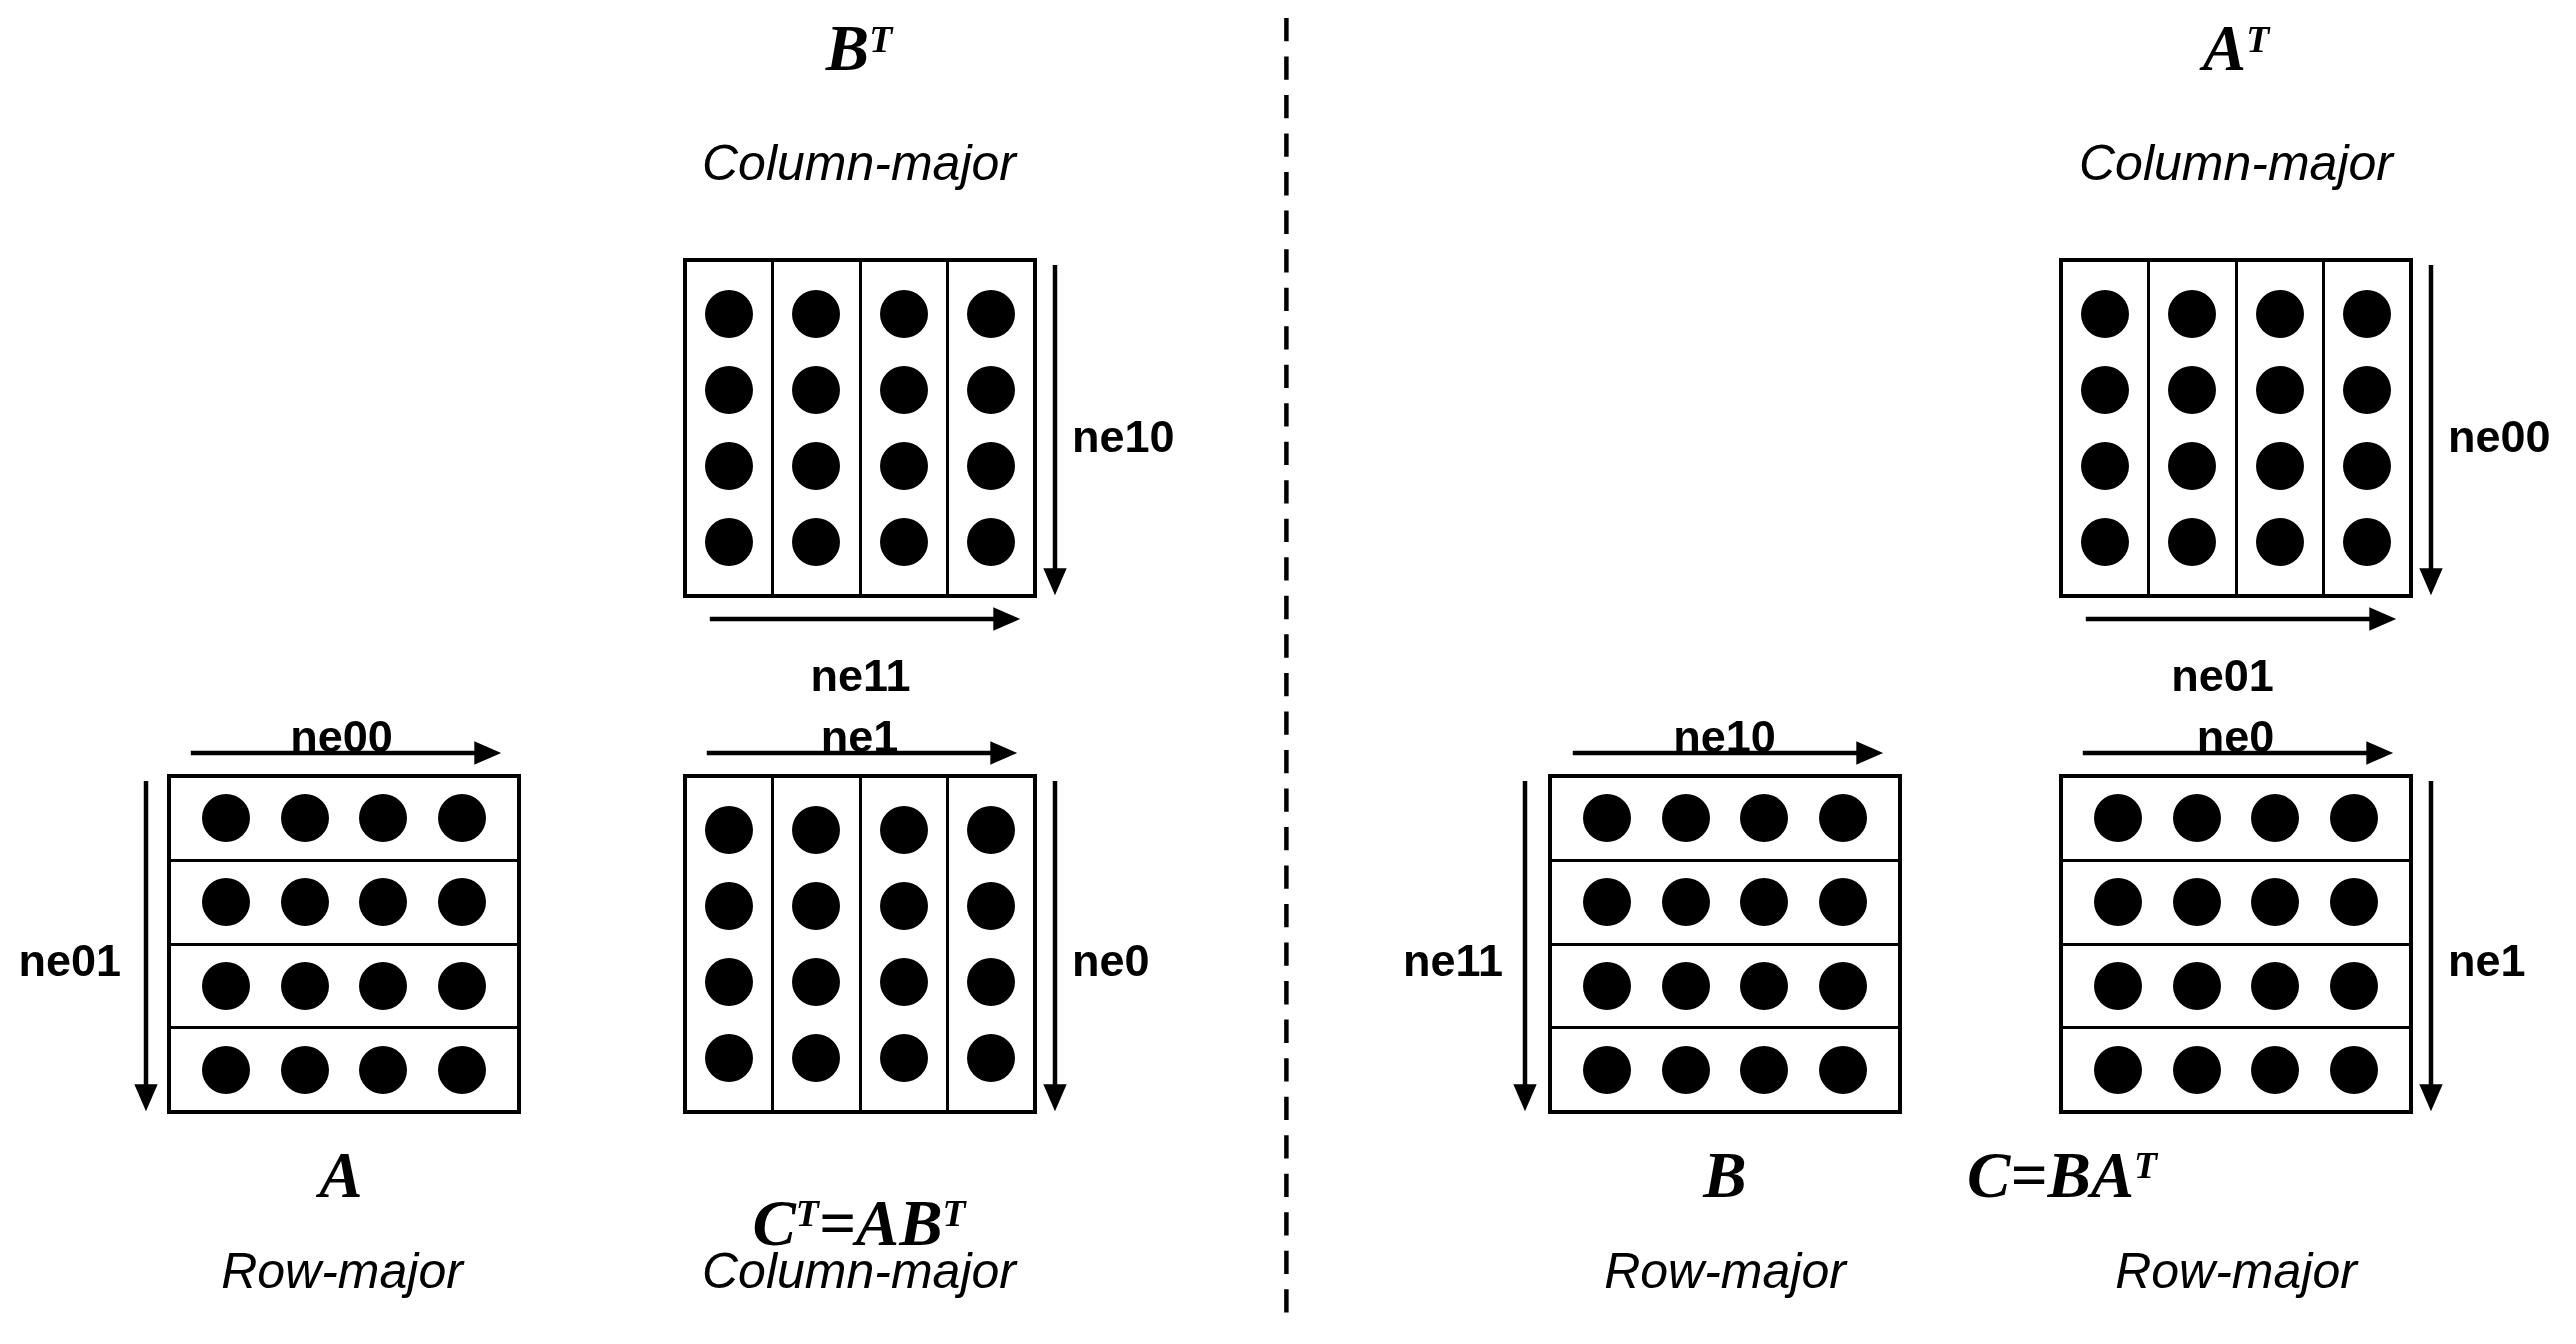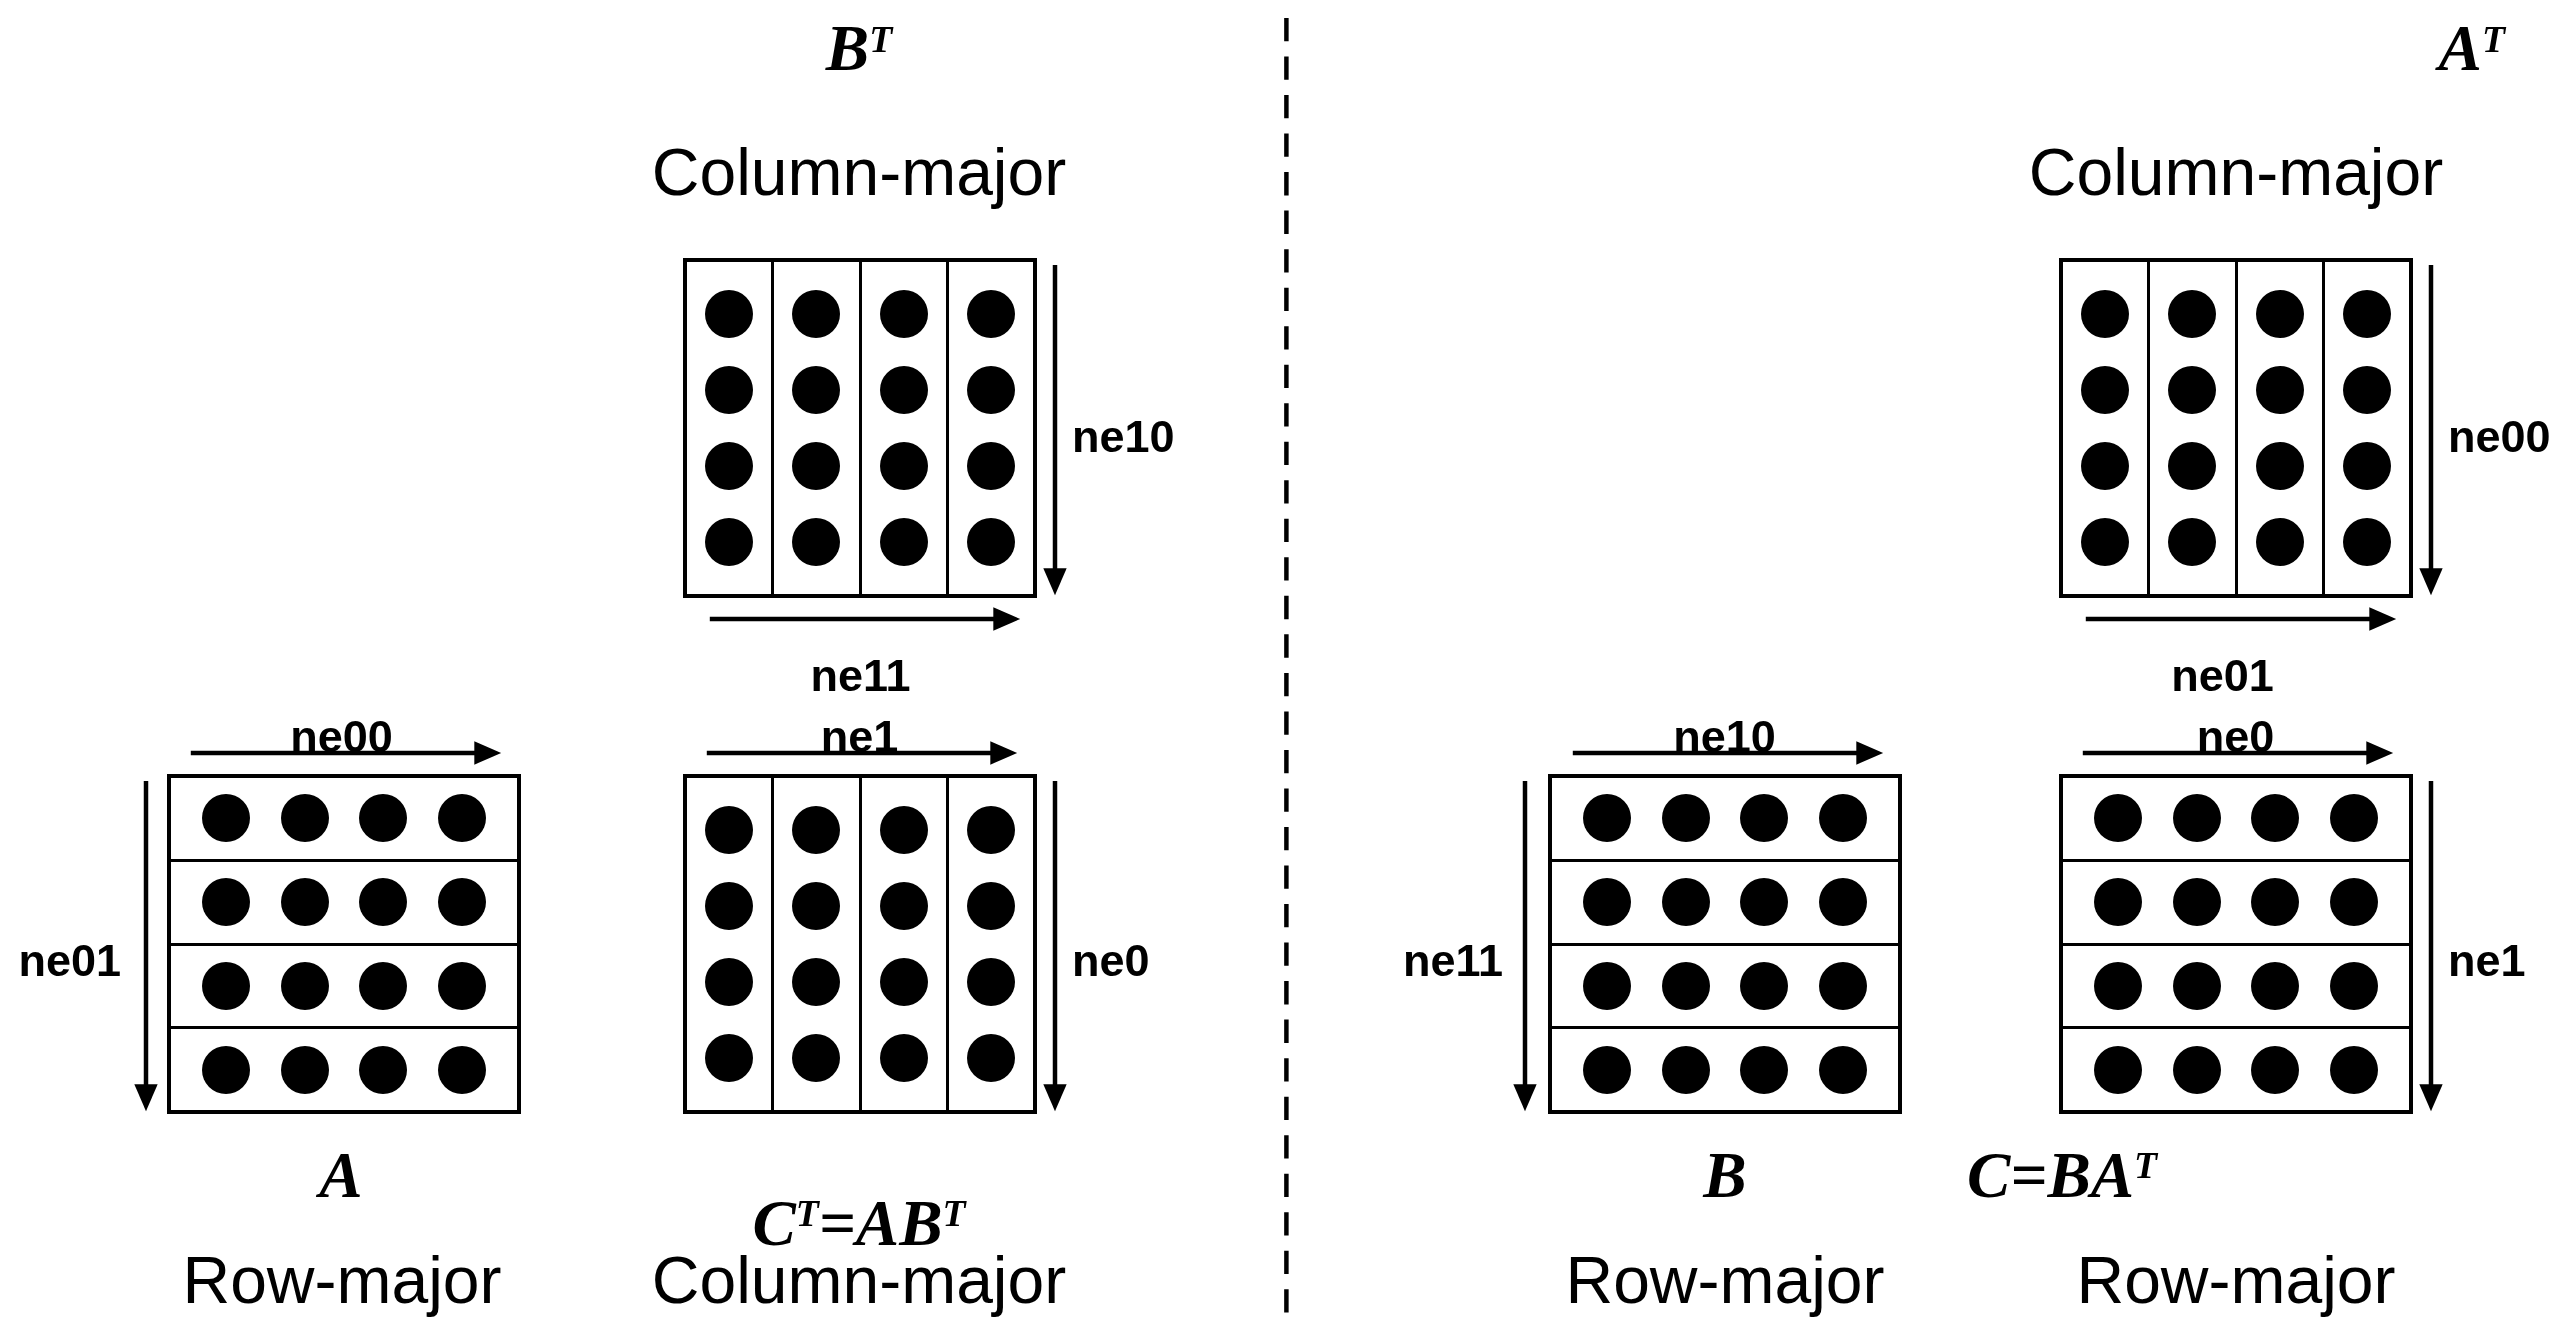--- a/index.html
+++ b/index.html
@@ -25,23 +25,24 @@
   .mname sup{
     font-size:0.58em;
     vertical-align:baseline;
     position:relative;
     top:-0.5em;
   }
   .layout-label{
     position:absolute;
     font-family:"Liberation Sans","DejaVu Sans",sans-serif;
     font-weight:400;
-    font-size:66px;
+    font-size:50px;
     line-height:1.1;
     white-space:nowrap;
+    font-style:italic;
   }
   .ne-label{
     position:absolute;
     font-family:"Liberation Sans","DejaVu Sans",sans-serif;
     font-weight:bold;
     font-size:45px;
     line-height:1.2;
     white-space:nowrap;
     margin-top:20px;
   }
@@ -100,21 +101,21 @@
   .pos-divider{left:1281px;top:18px;}
   
   .pos-b-ne10{left:1590px;top:690px;width:269px;text-align:center;}
   .pos-b-harrow{left:1571px;top:735px;}
   .pos-b-box{left:1548px;top:774px;}
   .pos-b-varrow{left:1507px;top:781px;}
   .pos-b-ne11{left:1389px;top:914px;width:114px;text-align:right;}
   .pos-b-name{left:1546px;top:1140px;width:358px;text-align:center;}
   .pos-b-layout{left:1456px;top:1244px;width:538px;text-align:center;}
   
-  .pos-at-name{left:1967px;top:13.4px;width:538px;text-align:right;}
+  .pos-at-name{left:1967px;top:13.4px;width:538px;text-align:center;}
   .pos-at-layout{left:1967px;top:136px;width:538px;text-align:center;}
   .pos-at-box{left:2059px;top:258px;}
   .pos-at-varrow{left:2413px;top:265px;}
   .pos-at-ne00{left:2448px;top:390px;}
   .pos-at-harrow{left:2084px;top:601px;}
   .pos-at-ne01{left:2088px;top:629px;width:269px;text-align:center;}
   
   .pos-c-ne0{left:2101px;top:690px;width:269px;text-align:center;}
   .pos-c-harrow{left:2081px;top:735px;}
   .pos-c-box{left:2059px;top:774px;}

